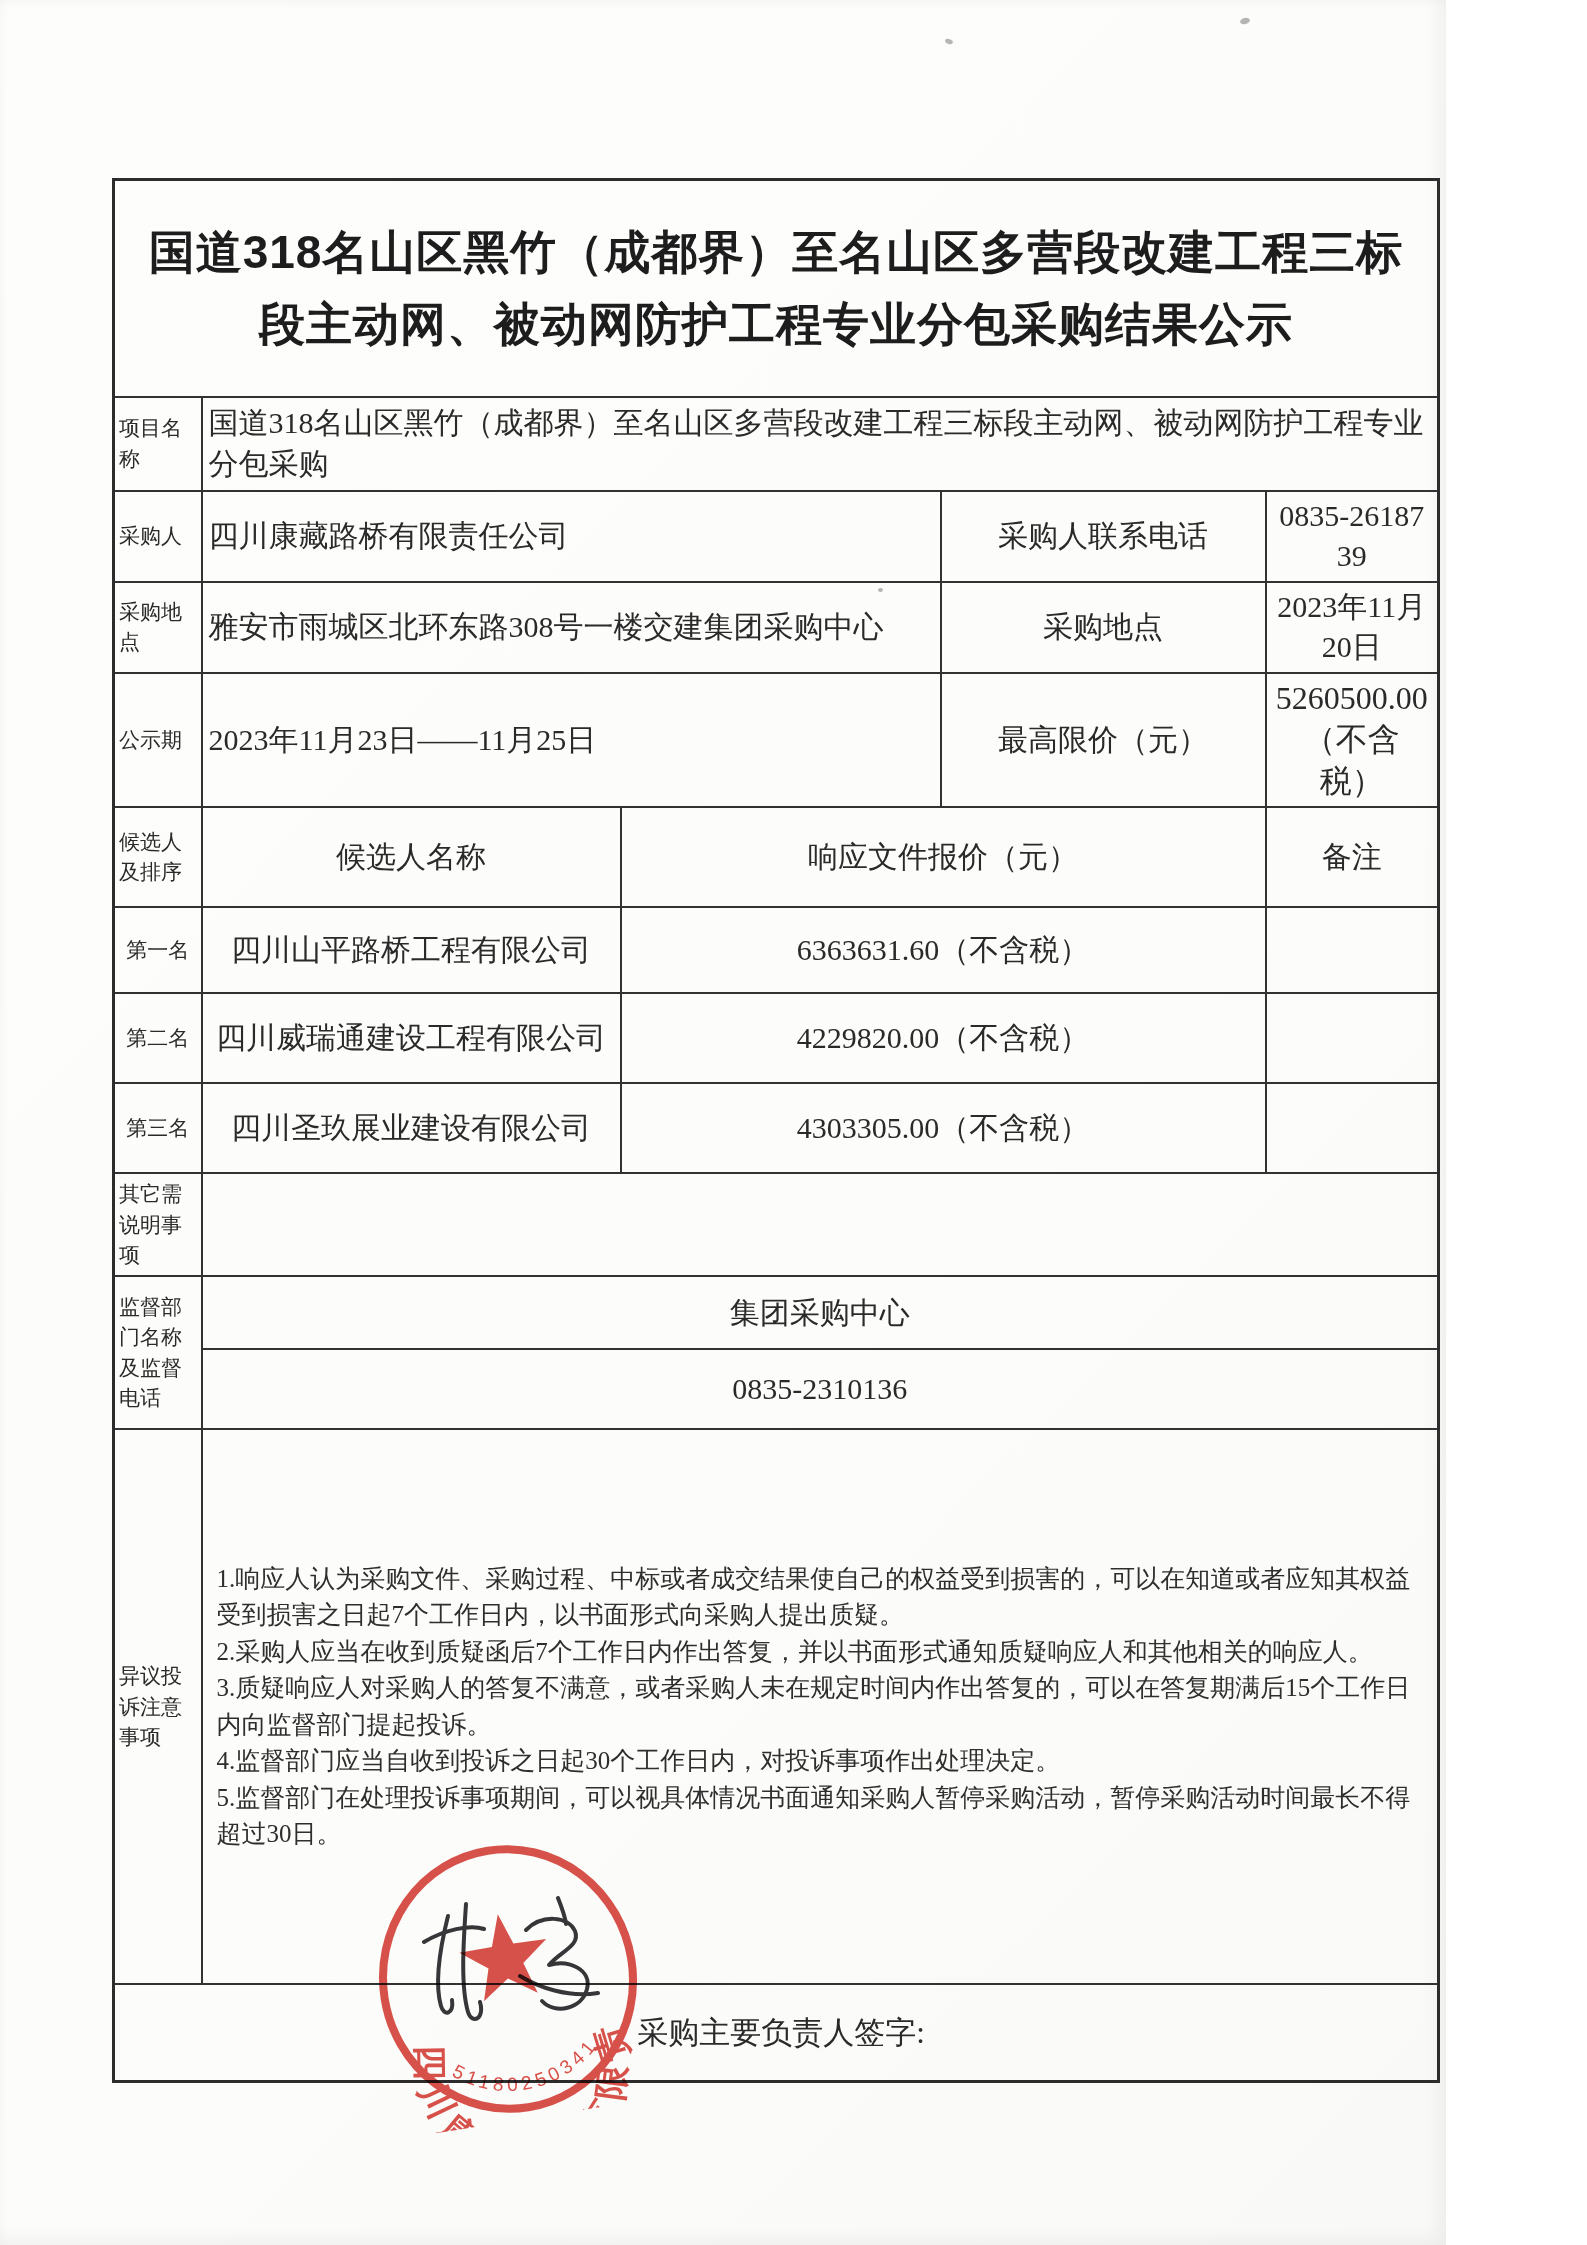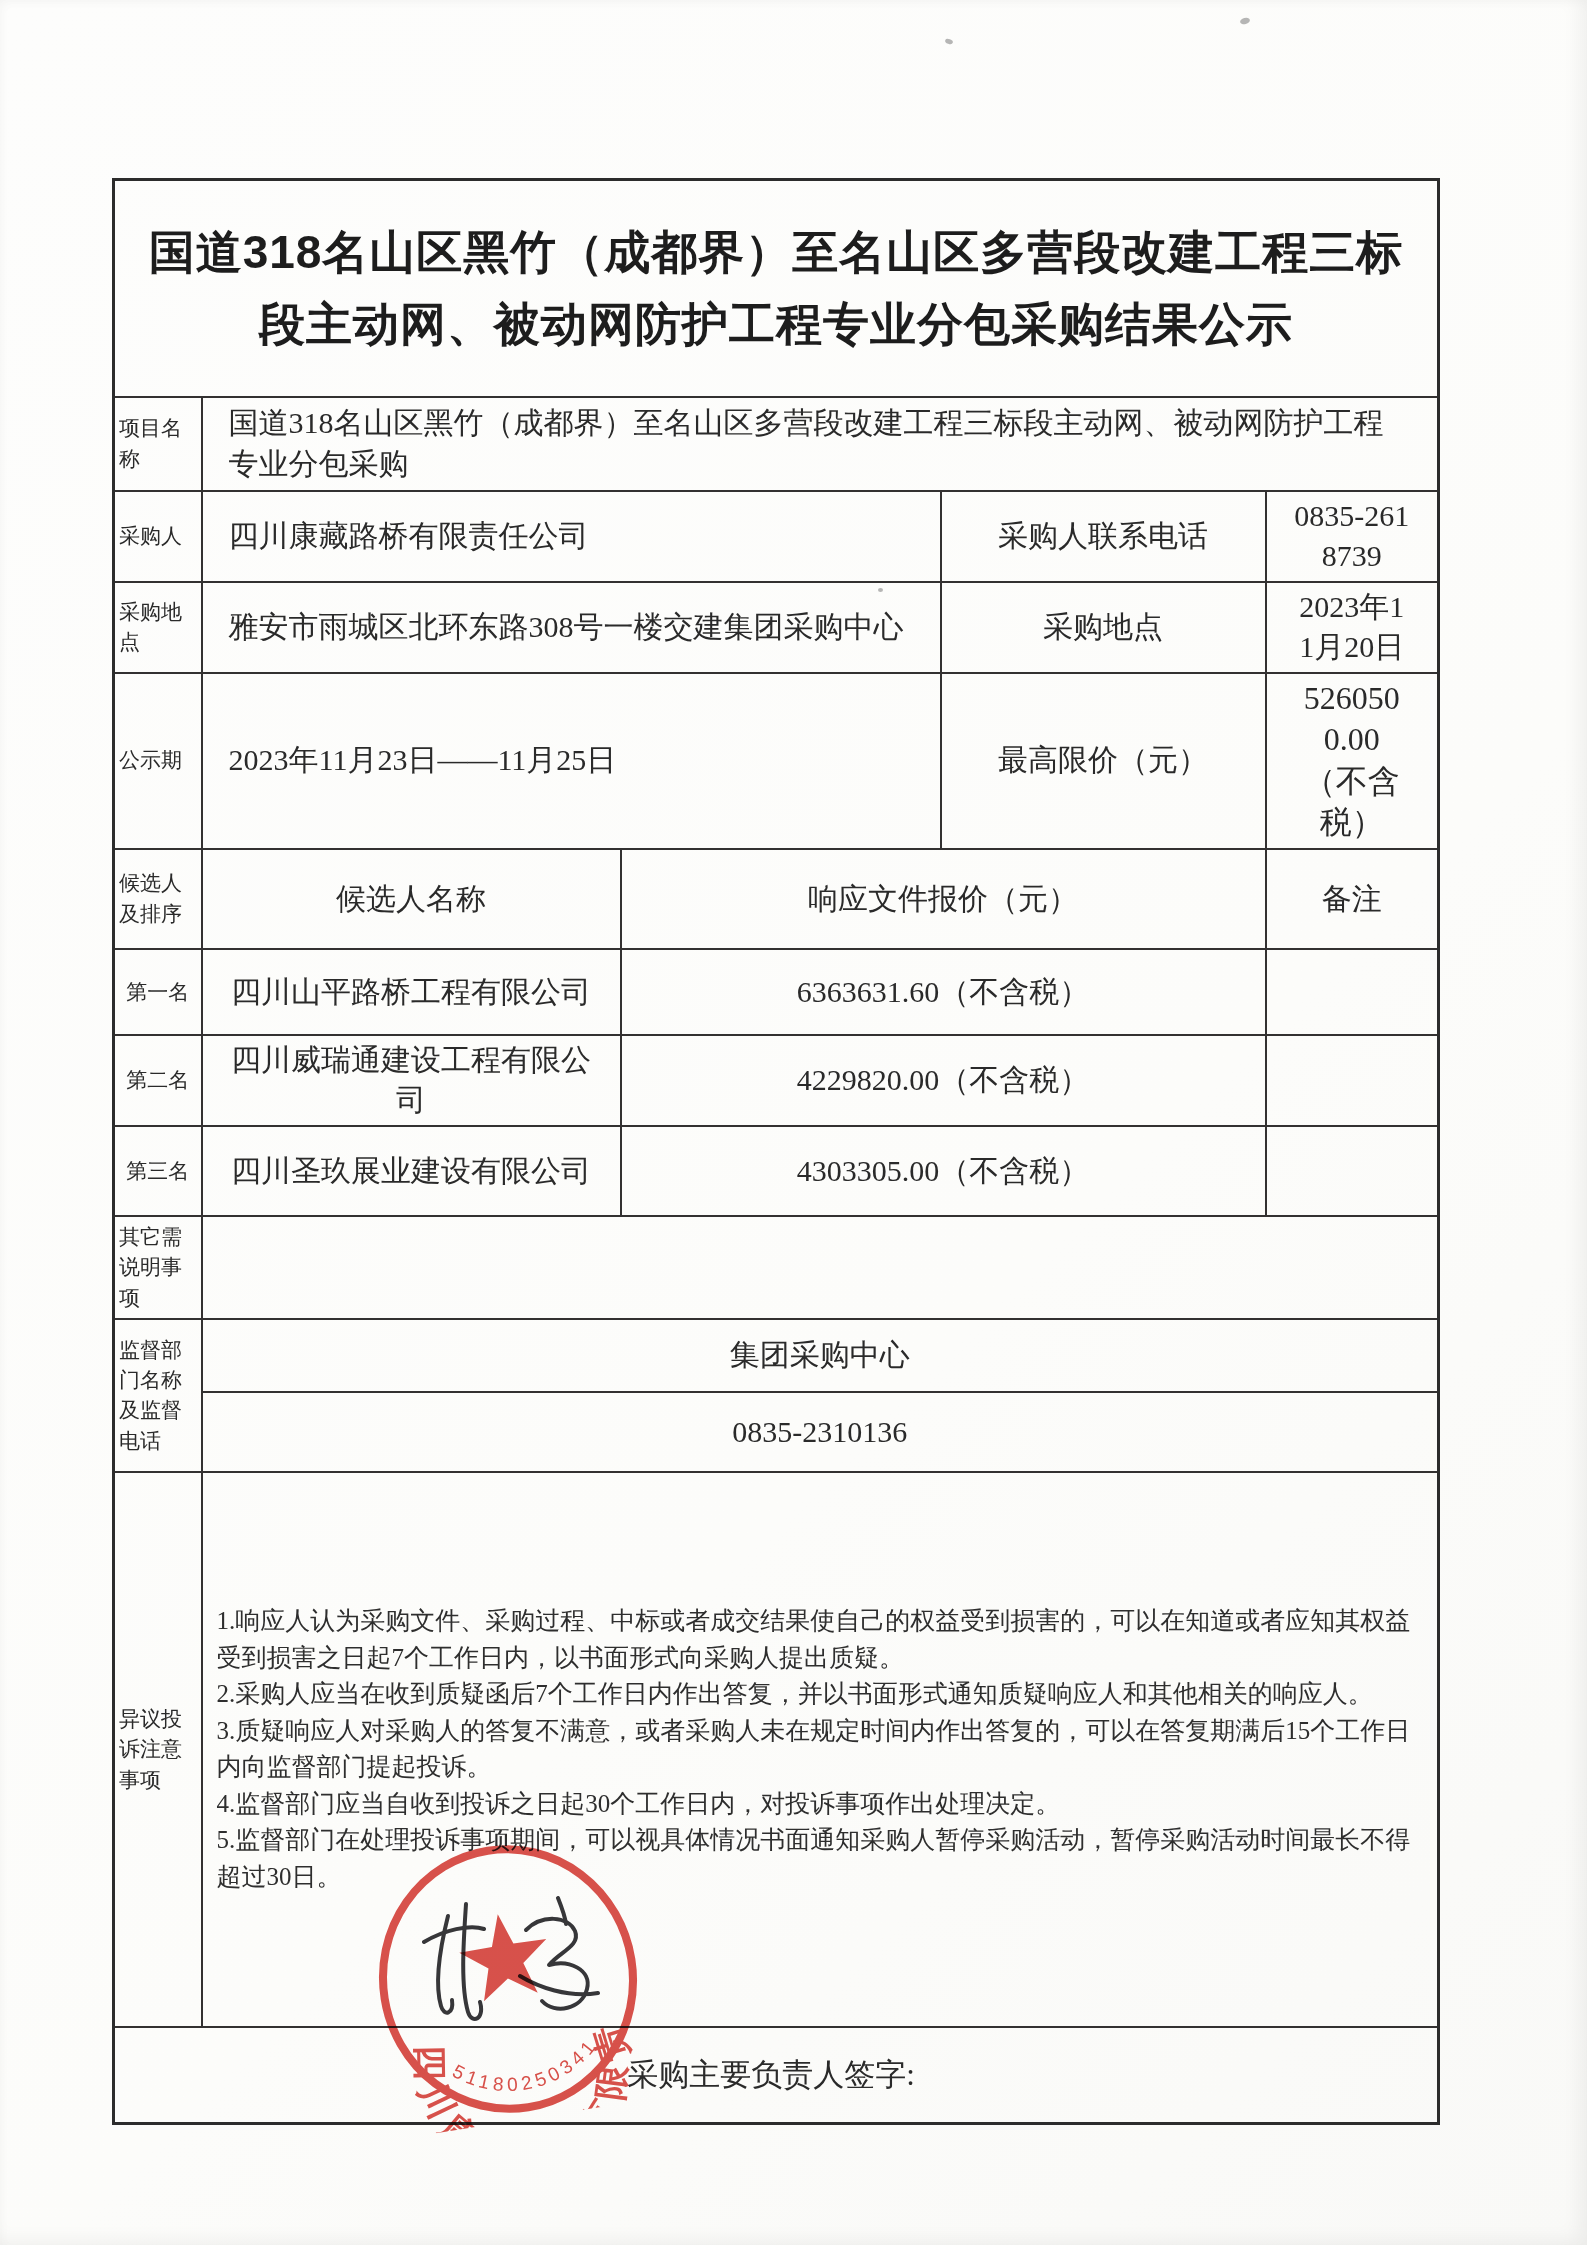--- a/index.html
+++ b/index.html
@@ -2,33 +2,33 @@
 <html><head>
 <meta charset="utf-8">
 <style>
   html,body{margin:0;padding:0;}
   body{
     width:1587px;height:2245px;
     background:#ffffff;
     font-family:"Liberation Serif", serif;
   }
   .page{
-    position:relative;width:1587px;height:2245px;overflow:hidden;
+    position:relative;width:1446px;height:2245px;overflow:hidden;
     background:linear-gradient(135deg,#fdfdfc 0%,#fcfcfa 60%,#f9f9f7 100%);
     box-shadow:inset -8px -5px 18px rgba(0,0,0,0.05), inset 3px 3px 10px rgba(0,0,0,0.02);
     color:#272727;
   }
   table.doc{
     position:absolute;left:112px;top:178px;width:1325px;
     border-collapse:collapse;table-layout:fixed;
     border:3px solid #2c2c2c;
   }
   td{
     border:2px solid #333131;
-    padding:4px 26px;
+    padding:4px 6px;
     font-size:30px;
     line-height:1.35;
     color:#2a2a2a;
     vertical-align:middle;
     word-break:break-all;
     overflow:hidden;
   }
   td.title-cell{padding:26px 18px;}
   .doc-title{
     font-family:"Liberation Sans", sans-serif;

